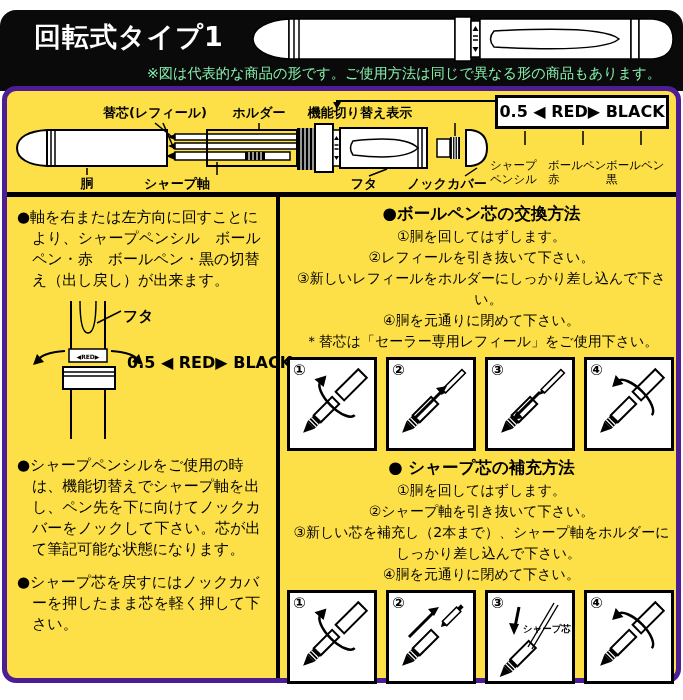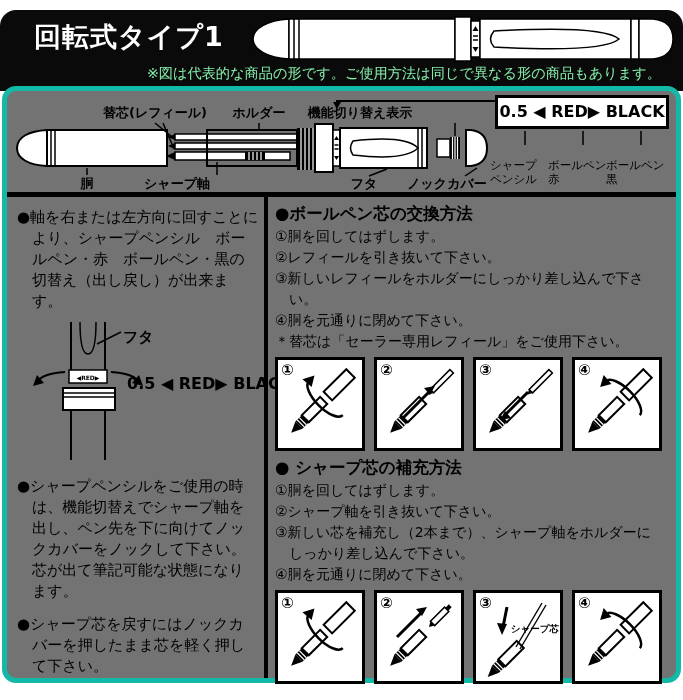--- a/index.html
+++ b/index.html
@@ -10,33 +10,33 @@
   
   .band{position:absolute;left:0;top:0;width:683px;height:81px;background:#0a0a0a;
         border-radius:16px 16px 0 0;}
   .title{position:absolute;left:34px;top:9px;font-size:27px;font-weight:bold;color:#fff;
          letter-spacing:1px;white-space:nowrap;}
   .note{position:absolute;right:22px;top:54px;font-size:14.2px;color:#86efac;white-space:nowrap;}
   .top-pen{position:absolute;right:4px;top:2px;}
 
   
   .content-box{position:absolute;left:2px;top:76px;width:669px;height:587px;
-               background:#737373;border:5px solid #14b8a6;border-radius:14px;}
+               background:#fde047;border:5px solid #4c1d95;border-radius:14px;}
   .diagram-area{position:relative;width:669px;height:101px;border-bottom:5px solid #000;}
   .dlabel{position:absolute;width:170px;text-align:center;font-weight:bold;font-size:13px;
           white-space:nowrap;line-height:15px;}
   .ind-box{position:absolute;left:488px;top:4px;width:168px;height:28px;border:3px solid #000;
            font-size:16px;font-weight:bold;text-align:center;line-height:28px;white-space:nowrap;background:#fff;}
   .legend{position:absolute;top:68px;width:70px;text-align:left;font-weight:normal;font-size:11.5px;line-height:13.5px;}
 
   
   .columns{display:flex;width:669px;height:481px;}
   .left-col{width:280px;position:relative;}
   .v-div{width:4px;background:#000;}
-  .right-col{flex:1;padding:4px 12px 0 7px;box-sizing:border-box;}
+  .right-col{flex:1;padding:4px 0 0 7px;box-sizing:border-box;text-align:center;}
 
   .bullet{margin:0;padding:0 6px 0 10px;font-size:15px;line-height:21px;
           text-indent:-15px;padding-left:25px;}
   .b1{margin-top:10px;} .b2{margin-top:14px;} .b3{margin-top:12px;}
 
   .dial-wrap{position:relative;height:142px;margin-top:8px;}
   .cap-label{position:absolute;left:116px;top:8px;font-size:15px;font-weight:bold;}
   .dial-text{position:absolute;left:120px;top:54px;font-size:16px;font-weight:bold;white-space:nowrap;}
 
   .sec-head{margin:2px 0 1px 0;font-size:16.5px;font-weight:bold;}

